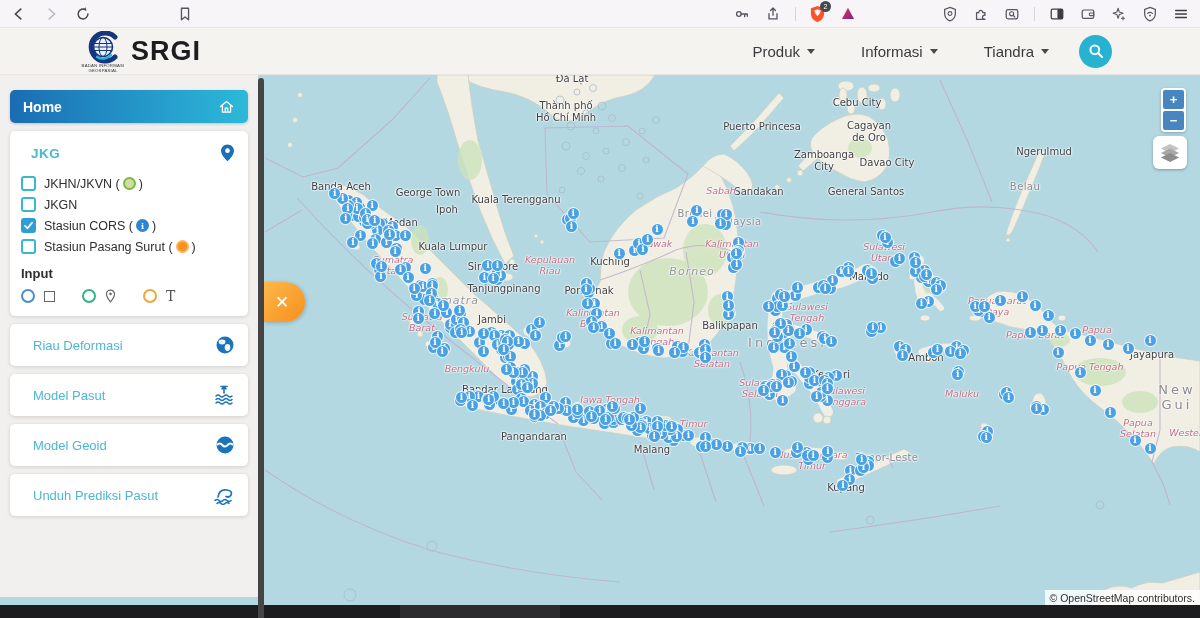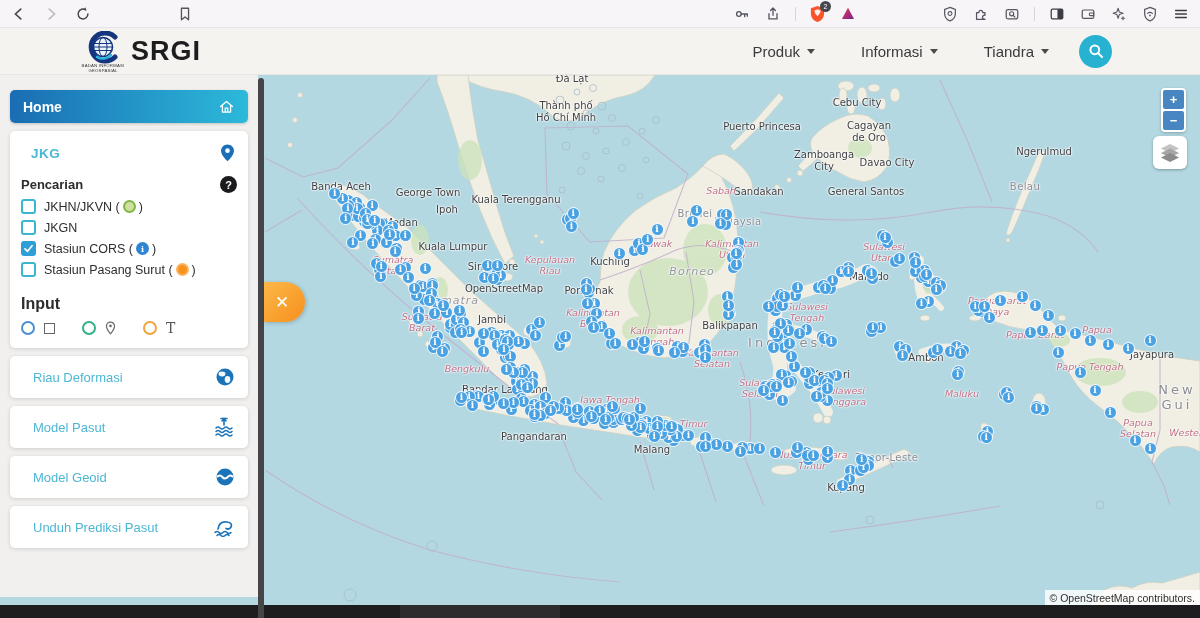--- a/index.html
+++ b/index.html
@@ -59,21 +59,21 @@
   .sec-title{font-size:13px;font-weight:700;color:#2d2d2f}
   .help{width:17px;height:17px;border-radius:50%;background:#1b1b1d;color:#fff;font-size:11px;font-weight:700;display:flex;align-items:center;justify-content:center;cursor:pointer}
   .chk-row{display:flex;align-items:center;gap:8px;margin-top:6px;cursor:pointer}
   .chk{width:15px;height:15px;border:2px solid #3cb6cf;border-radius:3px;background:#fff;box-sizing:border-box;flex:0 0 auto;display:flex;align-items:center;justify-content:center}
   .chk.on{background:#2e9fd6;border-color:#2e9fd6}
   .chk-lbl{font-size:12.5px;color:#2e2e30;display:flex;align-items:center;gap:2px}
   .mini-ico{width:13px;height:13px;border-radius:50%;display:inline-block;box-sizing:border-box;margin:0 1px}
   .ico-green-target{background:#cfe09e;border:2.5px solid #7db645}
   .ico-blue-info{background:#2f86d0;color:#fff;font-size:8px;font-weight:700;font-family:"DejaVu Serif",serif;display:inline-flex;align-items:center;justify-content:center}
   .ico-orange-tide{background:#f6921e;border:2px solid #fbb45c}
-  .input-title{font-size:16px;font-weight:700;color:#2d2d2f;margin-top:18px}
+  .input-title{font-size:13px;font-weight:700;color:#2d2d2f;margin-top:12px}
   .tools{display:flex;align-items:center;margin-top:8px;padding-bottom:4px}
   .tool-group{display:flex;align-items:center;gap:9px;margin-right:27px}
   .radio{width:14px;height:14px;border-radius:50%;background:#fff;box-sizing:border-box;cursor:pointer}
   .glyph-rect{width:11px;height:11px;border:1.6px solid #666;box-sizing:border-box}
   .glyph-text{font-family:"DejaVu Serif",serif;font-size:14px;color:#555;line-height:1}
   .menu-item{height:42px;background:#fff;border-radius:5px;box-shadow:0 1px 4px rgba(0,0,0,.14);margin-top:8px;display:flex;align-items:center;justify-content:space-between;padding:0 13px 0 23px;cursor:pointer}
   .menu-item .t{color:#4db7d3;font-size:13px;font-weight:500}
   .toggle-tab{position:absolute;left:264px;top:207px;width:41px;height:40px;border-radius:0 20px 20px 0;background:linear-gradient(135deg,#fcb848,#f78f1e);z-index:12;display:flex;align-items:center;color:#fff;font-size:17px;padding-left:11px;box-sizing:border-box;cursor:pointer;box-shadow:1px 1px 4px rgba(0,0,0,.2)}
 </style>
 </head>
@@ -362,21 +362,21 @@
 
   <div id="maplabels">
       <span class="lbl city" style="left: 572px; top: 4px;">Đà Lạt</span>
       <span class="lbl city" style="left: 566px; top: 36px;">Thành phố
 Hồ Chí Minh</span>
       <span class="lbl city" style="left: 516px; top: 125px;">Kuala Terengganu</span>
       <span class="lbl city" style="left: 428px; top: 118px;">George Town</span>
       <span class="lbl city" style="left: 447px; top: 135px;">Ipoh</span>
       <span class="lbl city" style="left: 453px; top: 172px;">Kuala Lumpur</span>
       <span class="lbl city" style="left: 493px; top: 192px;">Singapore</span>
-      <span class="lbl city" style="left: 504px; top: 214px;">OpenStreetMap</span>
+      <span class="lbl city" style="left: 504px; top: 214px;">Tanjungpinang</span>
       <span class="lbl city" style="left: 341px; top: 112px;">Banda Aceh</span>
       <span class="lbl city" style="left: 401px; top: 148px;">Medan</span>
       <span class="lbl city" style="left: 589px; top: 216px;">Pontianak</span>
       <span class="lbl city" style="left: 610px; top: 187px;">Kuching</span>
       <span class="lbl city" style="left: 730px; top: 251px;">Balikpapan</span>
       <span class="lbl city" style="left: 869px; top: 202px;">Manado</span>
       <span class="lbl city" style="left: 831px; top: 300px;">Kendari</span>
       <span class="lbl city" style="left: 926px; top: 283px;">Ambon</span>
       <span class="lbl city" style="left: 1152px; top: 280px;">Jayapura</span>
       <span class="lbl city" style="left: 846px; top: 413px;">Kupang</span>
@@ -913,24 +913,20 @@
         </svg>
     </div>
     <div class="card">
       <div class="jkg-row">
         <span class="t">JKG</span>
         <svg width="15" height="18" viewBox="0 0 16 20">
             <path d="M8,0.5 C3.9,0.5 0.8,3.7 0.8,7.6 C0.8,13 8,19.3 8,19.3 S15.2,13 15.2,7.6 C15.2,3.7 12.1,0.5 8,0.5 Z" fill="#1a6fb8"></path>
             <circle cx="8" cy="7.4" r="2.6" fill="#fff"></circle>
           </svg>
       </div>
-      <div class="sec-row">
-        <span class="sec-title">Pencarian</span>
-        <span class="help">?</span>
-      </div>
       <div id="checks">
           <div class="chk-row">
             <span class="chk"></span>
             <span class="chk-lbl">JKHN/JKVN (<span class="mini-ico ico-green-target"></span>)</span>
           </div>
           <div class="chk-row">
             <span class="chk"></span>
             <span class="chk-lbl">JKGN</span>
           </div>
           <div class="chk-row">

